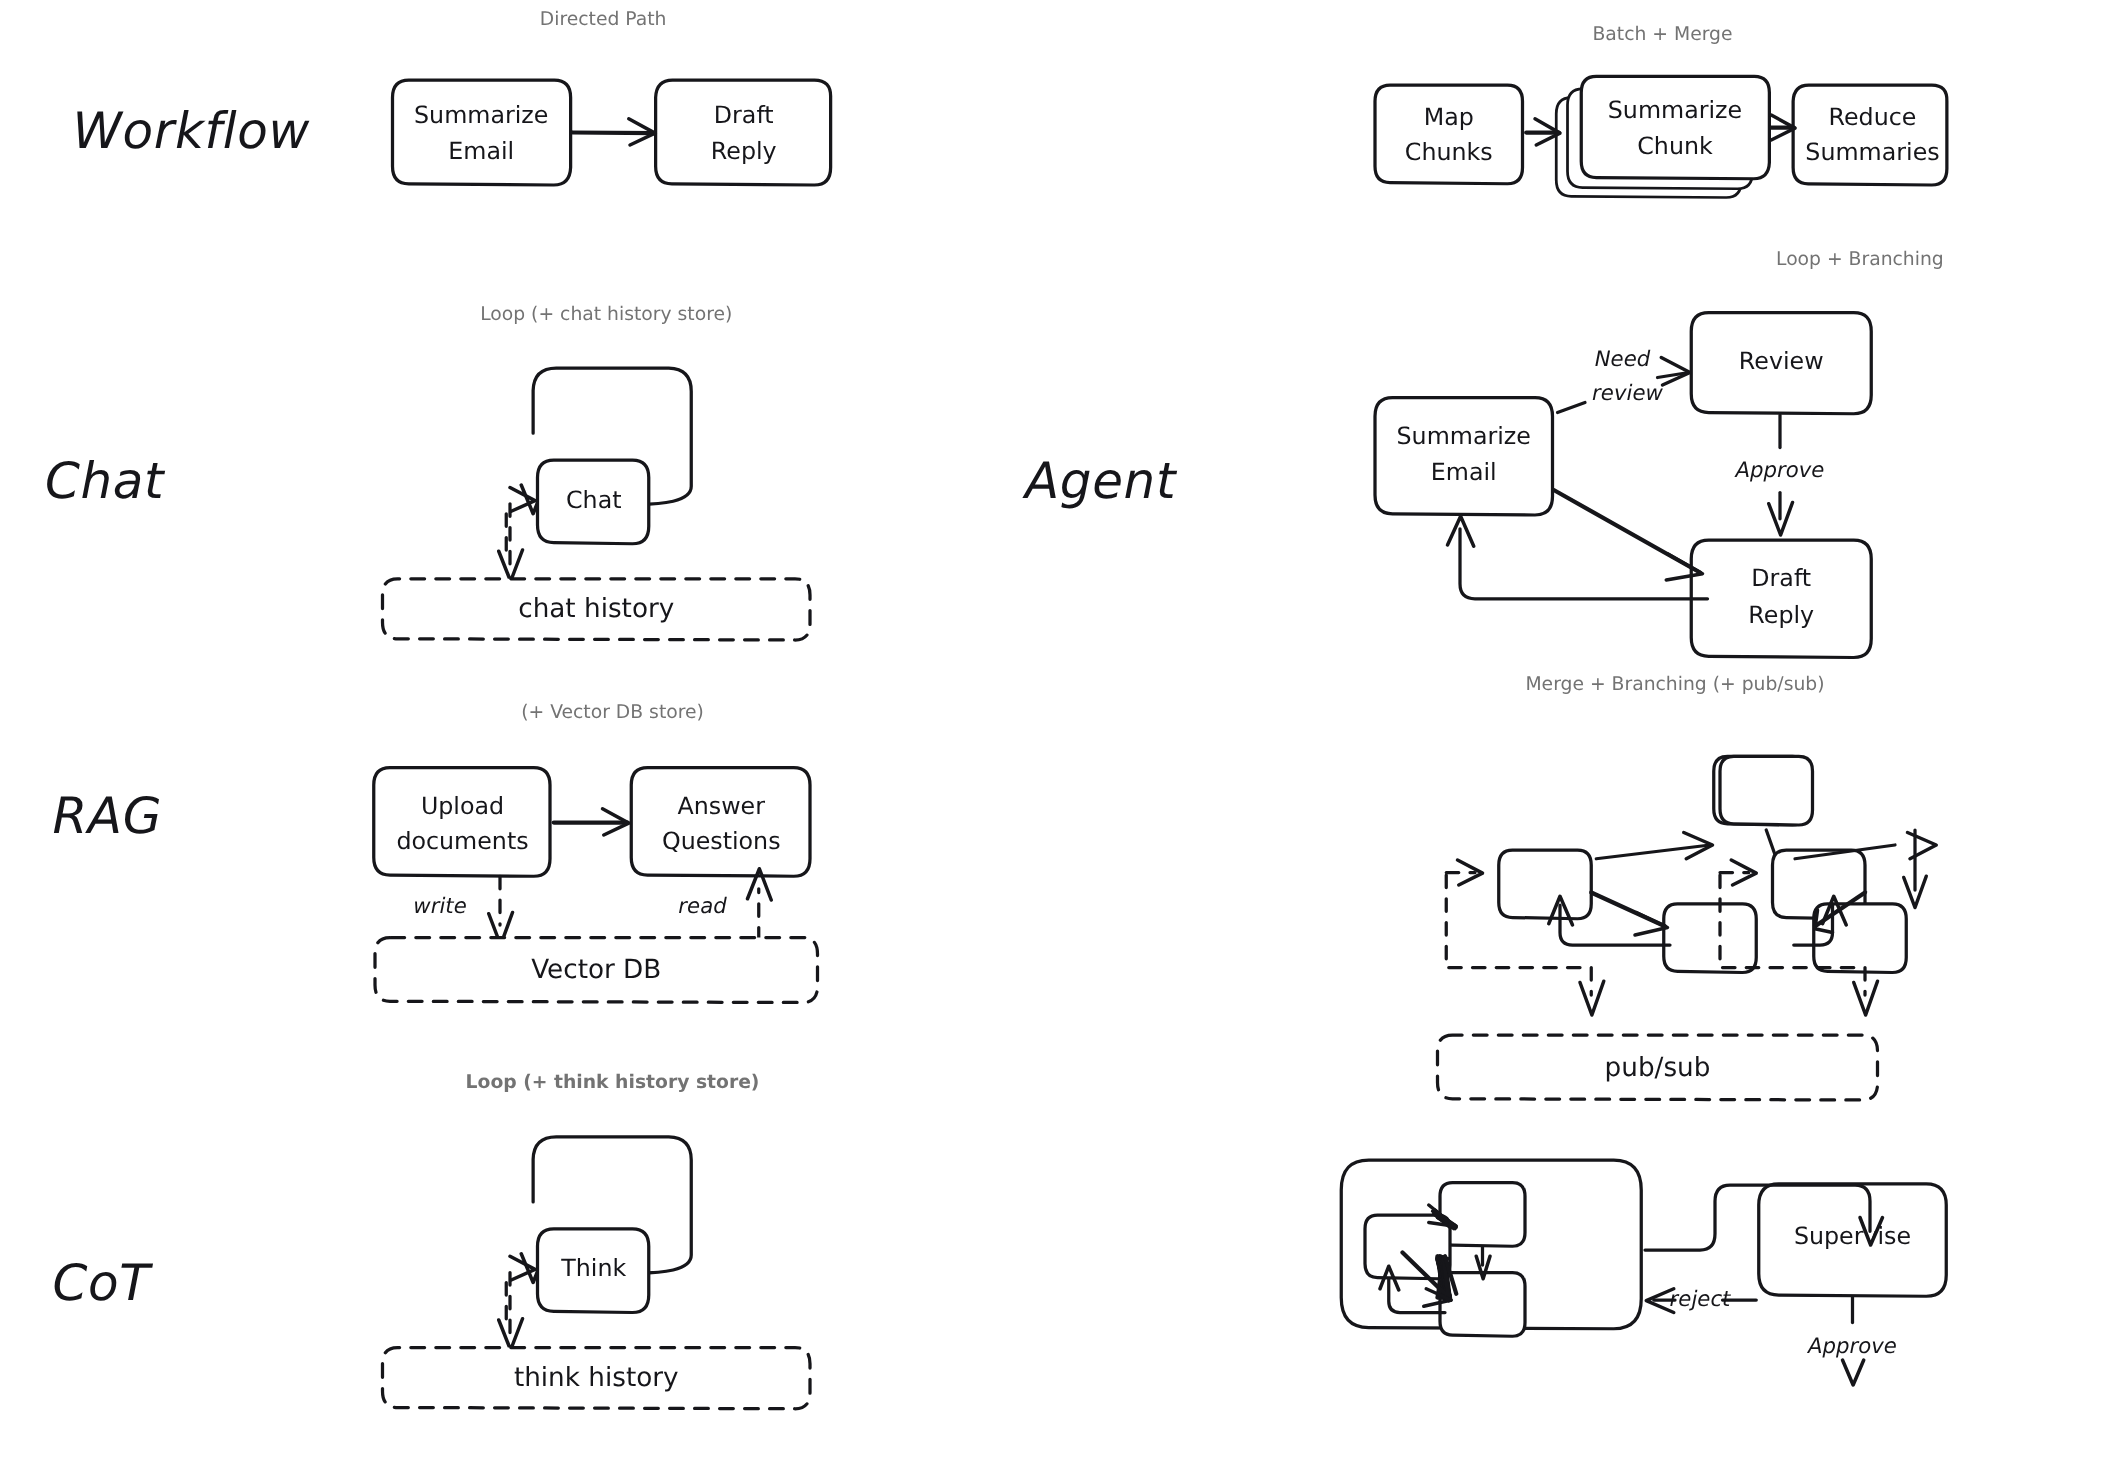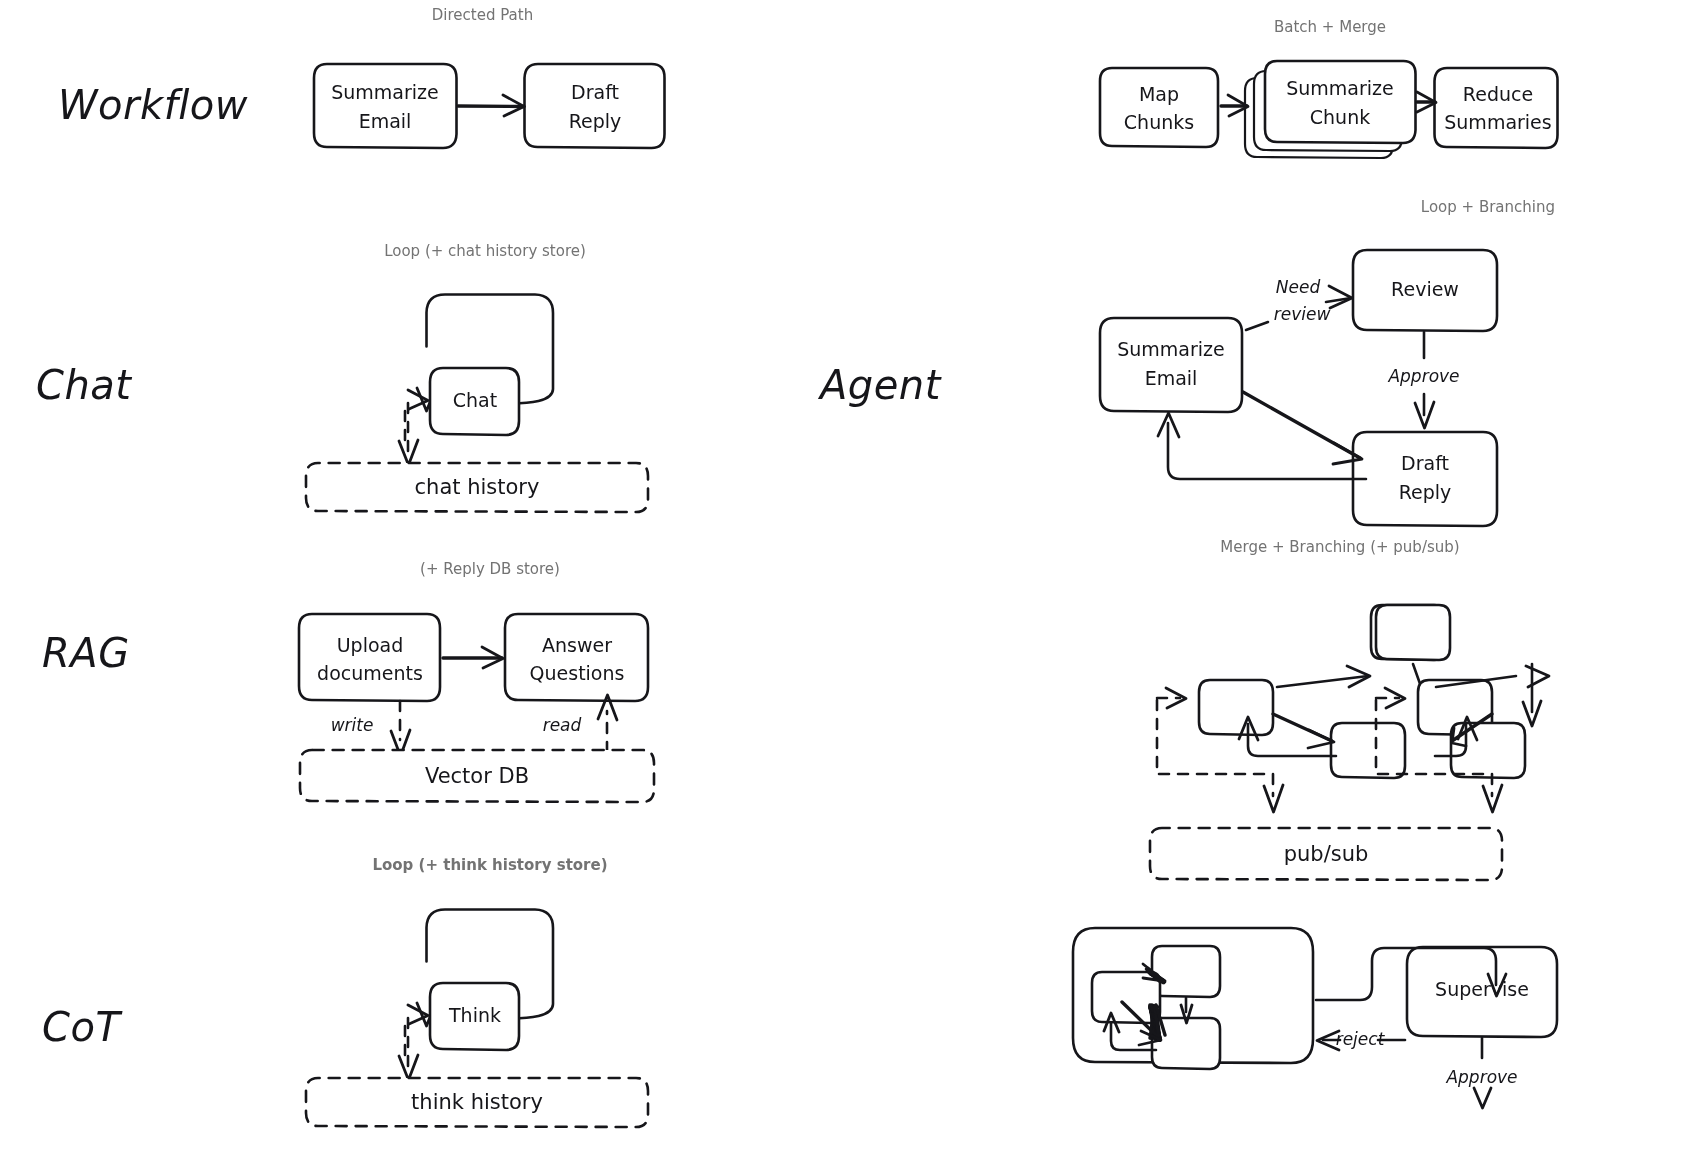--- a/index.html
+++ b/index.html
@@ -54,21 +54,21 @@
   <div class="row-label" style="left:36px;top:362px;">Chat</div>
   <div class="row-label" style="left:42px;top:630px;text-align:right;">RAG</div>
   <div class="row-label" style="left:42px;top:1004px;">CoT</div>
 
   <div class="row-label" style="left:820px;top:362px;">Agent</div>
 
   <div class="caption" style="left:310px;top:6px;width:345px;">Directed Path</div>
   <div class="caption" style="left:1105px;top:18px;width:450px;">Batch + Merge</div>
   <div class="caption" style="left:270px;top:242px;width:430px;">Loop (+ chat history store)</div>
   <div class="caption" style="left:1105px;top:198px;width:450px;text-align:right;">Loop + Branching</div>
-  <div class="caption" style="left:280px;top:560px;width:420px;">(+ Reply DB store)</div>
+  <div class="caption" style="left:280px;top:560px;width:420px;">(+ Vector DB store)</div>
   <div class="caption" style="left:1090px;top:538px;width:500px;">Merge + Branching (+ pub/sub)</div>
   <div class="caption" style="left:270px;top:856px;width:440px;font-weight:bold;">Loop (+ think history store)</div>
   <div class="caption" style="left:1130px;top:856px;width:400px;">Nesting</div>
 
   <svg style="left:300px;top:50px;" width="380" height="120" viewBox="0 0 380 120">
     <path class="shape" d="M27 14 q-13 0 -13 14 l0 55 q0 14 13 14 l116 1 q13 0 13.5 -14 l0 -56 q0 -14 -13 -14 z"></path>
     <text class="nodetxt" x="85" y="43" text-anchor="middle">Summarize</text>
     <text class="nodetxt" x="85" y="72" text-anchor="middle">Email</text>
 
     <path class="shape" d="M238 14 q-13 0 -13.5 14 l0 55 q0 14 13 14 l114 1 q13 0 13 -14 l0 -56 q0.5 -14 -13 -14 z"></path>

